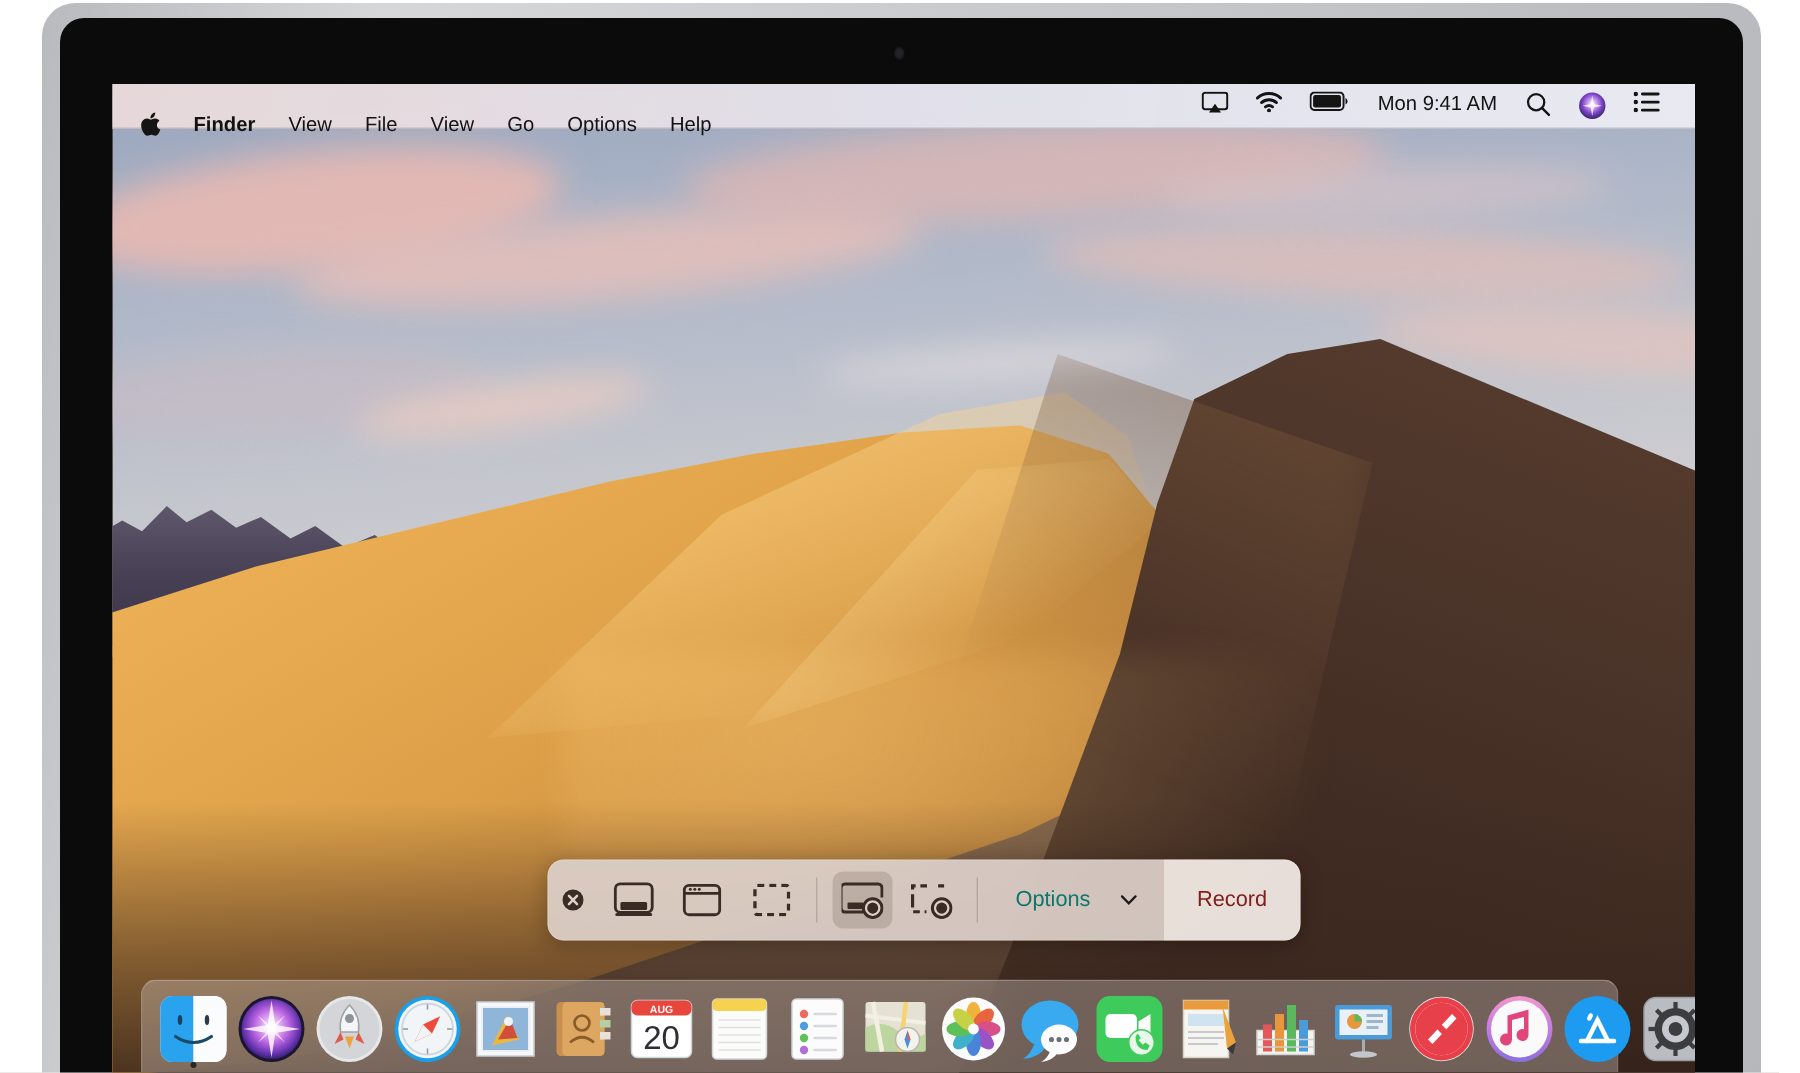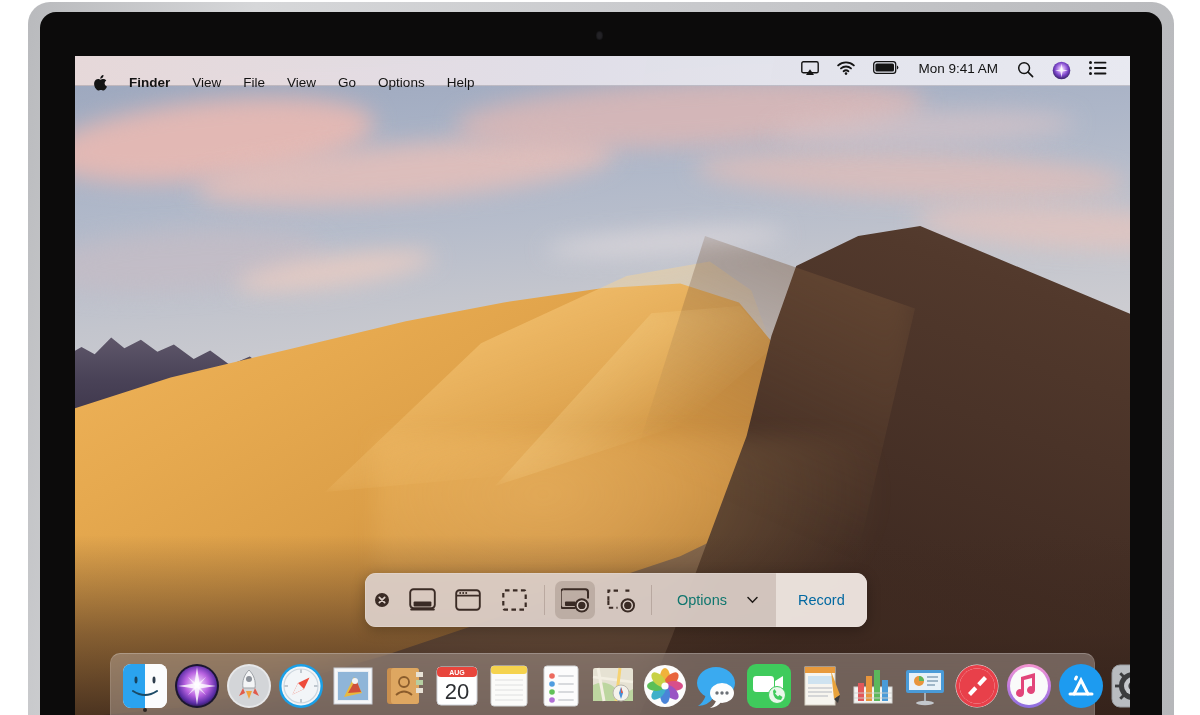--- a/index.html
+++ b/index.html
@@ -184,28 +184,28 @@
     width: 1px; margin: 12px 7px;
     background: rgba(120,100,90,.30);
   }
   .cb-options {
     display: flex; align-items: center; gap: 20px;
     padding: 0 18px; font-size: 14.5px; color: #0f766e;
     white-space: nowrap;
   }
   .cb-record {
     display: flex; align-items: center; justify-content: center;
-    padding: 0 22px; font-size: 14.5px; color: #0369a1;
+    padding: 0 22px; font-size: 14.5px; color: #7f1d1d;
     background: rgba(241,233,229,.72);
     white-space: nowrap;
   }
 
   
   #dock {
-    position: absolute; left: 35px; bottom: 0; width: 985px; height: 62px;
+    position: absolute; left: 19px; bottom: 0; width: 985px; height: 62px;
     background: rgba(216,206,200,.36);
     border-radius: 10px 10px 0 0;
     border-top: 1px solid rgba(255,255,255,.22);
     border-left: 1px solid rgba(255,255,255,.10);
     border-right: 1px solid rgba(255,255,255,.10);
     backdrop-filter: blur(18px);
     display: flex; align-items: flex-end;
     padding: 4px 8px 2px 8px;
     box-sizing: border-box;
   }

